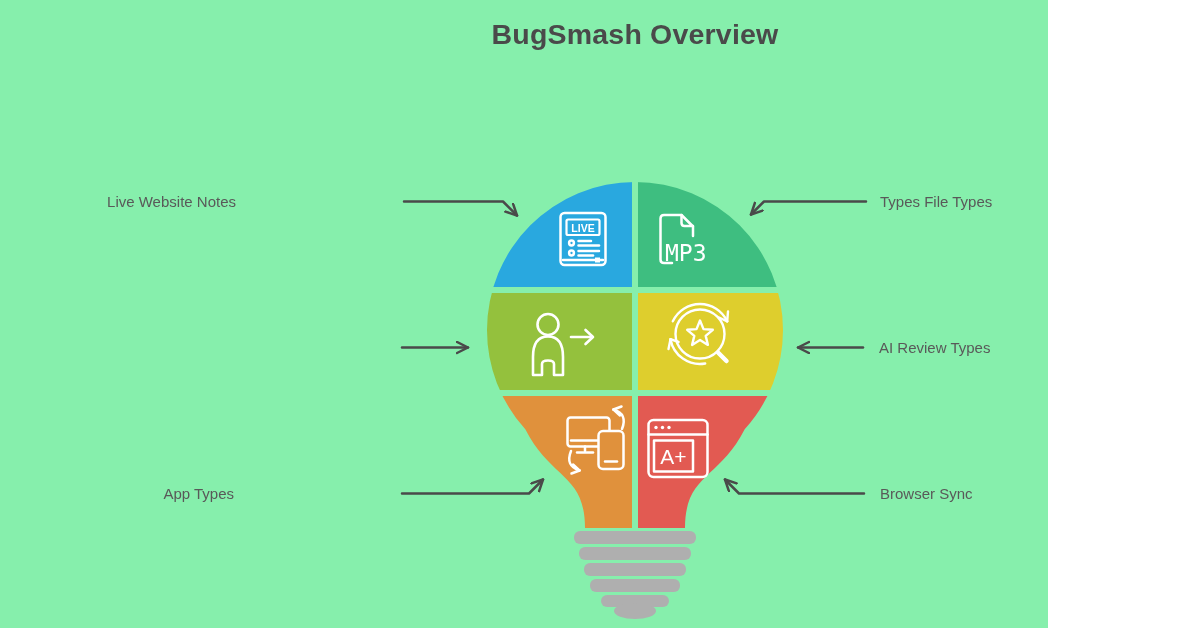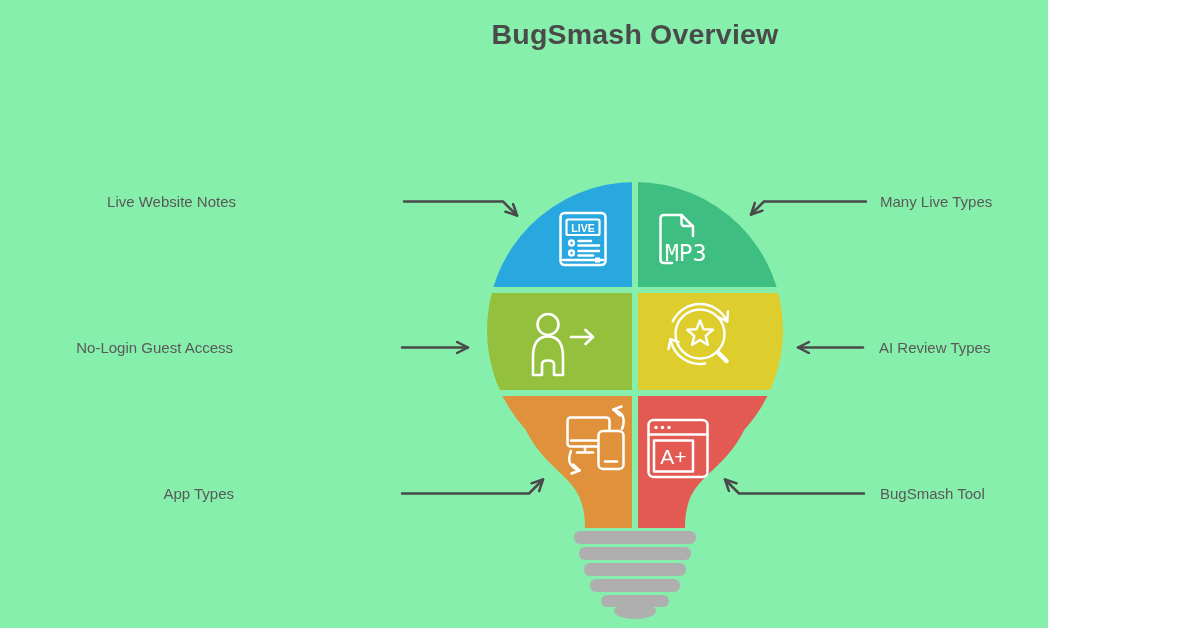--- a/index.html
+++ b/index.html
@@ -28,25 +28,24 @@
       <path d="M 404 201.5 H 503 L 517 215.5" marker-end="url(#arrowhead)" stroke="#4a4a4a"></path>
       <path d="M 866 201.5 H 764 L 751 214.5" marker-end="url(#arrowhead)" stroke="#4a4a4a"></path>
       <path d="M 402 347.5 H 468" marker-end="url(#arrowhead)" stroke="#4a4a4a"></path>
       <path d="M 863 347.5 H 798" marker-end="url(#arrowhead)" stroke="#4a4a4a"></path>
       <path d="M 402 493.5 H 529 L 543 479.5" marker-end="url(#arrowhead)" stroke="#4a4a4a"></path>
       <path d="M 864 493.5 H 739 L 725 479.5" marker-end="url(#arrowhead)" stroke="#4a4a4a"></path>
     </g>
   </svg>
 
   <div class="label right-align" style="right:812px;top:191px">Live Website Notes</div>
-  <div class="label" style="left:880px;top:191px">Many Live Types</div>
-  <div class="label right-align" style="right:815px;top:337px">No-Login Guest Access</div>
+  <div class="label" style="left:880px;top:191px">Types File Types</div>
   <div class="label" style="left:879px;top:337px">AI Review Types</div>
   <div class="label right-align" style="right:814px;top:483px">App Types</div>
-  <div class="label" style="left:880px;top:483px">BugSmash Tool</div>
+  <div class="label" style="left:880px;top:483px">Browser Sync</div>
 
   <svg width="360" height="470" viewBox="0 0 360 470" style="left:455px;top:160px">
     <defs>
       <clipPath id="bulbClip">
         <circle cx="180" cy="170" r="148"></circle>
         <path d="M 62 250 C 88 322 130 308 130 368 L 230 368 C 230 308 272 322 298 250 Z"></path>
       </clipPath>
     </defs>
 
     <g stroke="none">

